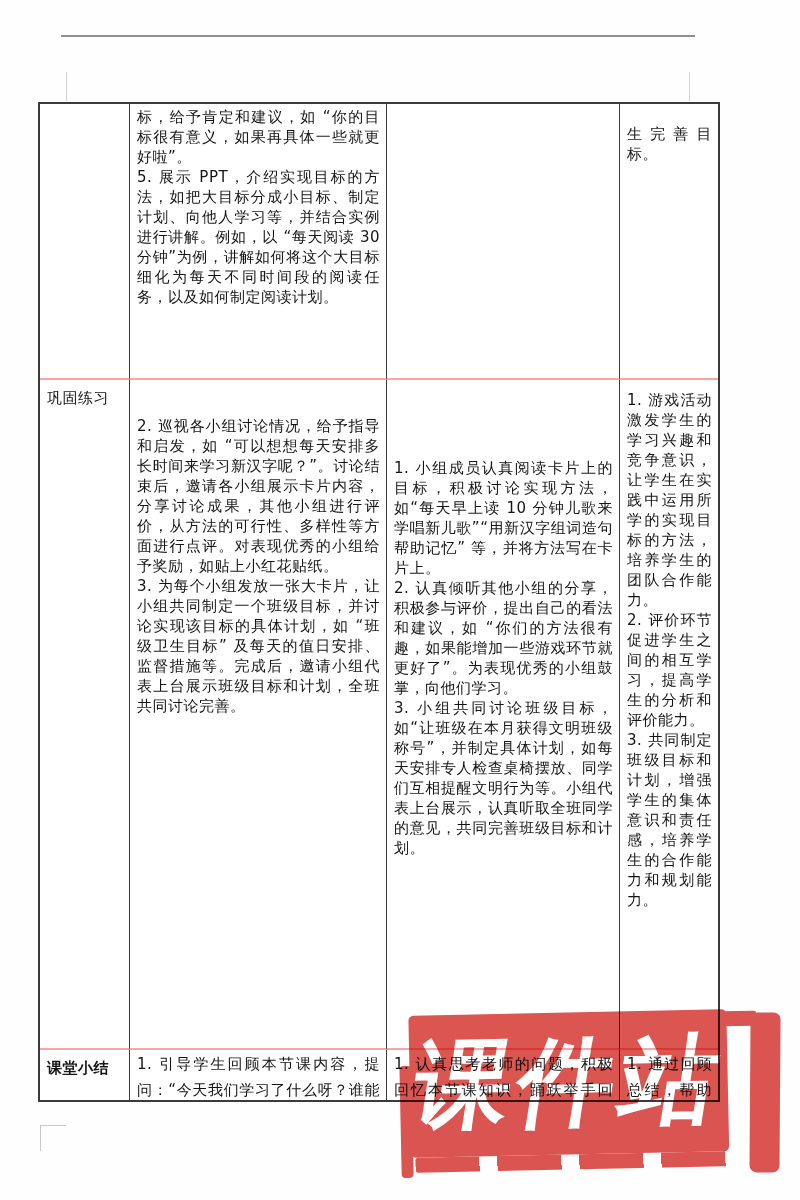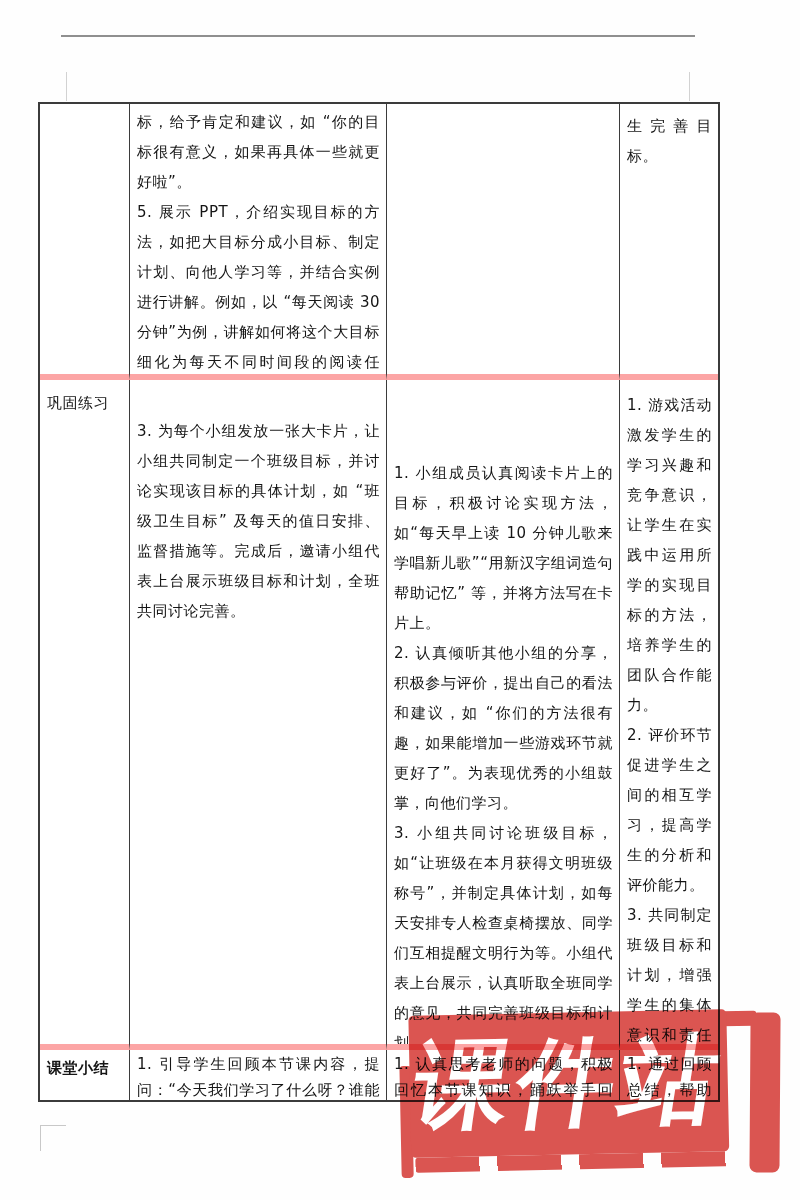--- a/index.html
+++ b/index.html
@@ -26,34 +26,34 @@
     position:absolute;left:38px;top:102px;width:682px;height:1000px;
     border:2px solid #3b3b3b;
     display:grid;
     grid-template-columns:90px 257px 233px 1fr;
     grid-template-rows:276px 670px 1fr;
     box-sizing:border-box;
     background:#fff;
   }
   .cell{
     border-right:1px solid #3b3b3b;
-    border-bottom:6px solid #fca5a5;
+    border-bottom:2px solid #fca5a5;
     box-sizing:border-box;
     overflow:hidden;
     font-size:15px;
-    line-height:30px;
+    line-height:20px;
     letter-spacing:0.5px;
     padding:2px 6px 0 7px;
   }
   .cell.c3{border-right:none;}
   .cell.r2{border-bottom:none;}
   .cell p{margin:0;text-align:justify;text-justify:inter-character;}
   .label-cell{padding-top:8px;text-align:left;font-size:15px;}
   .r0.c1{padding-top:3px;}
-  .r0.c3{padding-top:7px;}
+  .r0.c3{padding-top:20px;}
   .r1.c1{padding-top:36px;}
   .r1.c2{padding-top:78px;}
   .r1.c3{padding-top:10px;}
   .r2.cell{line-height:26px;padding-top:1px;}
   .r2.label-cell{padding-top:5px;font-weight:bold;}
 
   
   .stamp{
     position:absolute;left:400px;top:1004px;width:392px;height:178px;
     transform:rotate(-1.2deg);
@@ -104,20 +104,21 @@
       <div class="cell content-cell r0 c1">
         <p>标，给予肯定和建议，如 “你的目标很有意义，如果再具体一些就更好啦”。</p>
         <p>5. 展示 PPT，介绍实现目标的方法，如把大目标分成小目标、制定计划、向他人学习等，并结合实例进行讲解。例如，以 “每天阅读 30 分钟”为例，讲解如何将这个大目标细化为每天不同时间段的阅读任务，以及如何制定阅读计划。</p>
       </div>
       <div class="cell content-cell r0 c2"></div>
       <div class="cell content-cell r0 c3">
         <p>生完善目标。</p>
       </div>
       <div class="cell label-cell r1 c0">巩固练习</div>
       <div class="cell content-cell r1 c1">
+        <p>2. 巡视各小组讨论情况，给予指导和启发，如 “可以想想每天安排多长时间来学习新汉字呢？”。讨论结束后，邀请各小组展示卡片内容，分享讨论成果，其他小组进行评价，从方法的可行性、多样性等方面进行点评。对表现优秀的小组给予奖励，如贴上小红花贴纸。</p>
         <p>3. 为每个小组发放一张大卡片，让小组共同制定一个班级目标，并讨论实现该目标的具体计划，如 “班级卫生目标” 及每天的值日安排、监督措施等。完成后，邀请小组代表上台展示班级目标和计划，全班共同讨论完善。</p>
       </div>
       <div class="cell content-cell r1 c2">
         <p>1. 小组成员认真阅读卡片上的目标，积极讨论实现方法，如“每天早上读 10 分钟儿歌来学唱新儿歌”“用新汉字组词造句帮助记忆” 等，并将方法写在卡片上。</p>
         <p>2. 认真倾听其他小组的分享，积极参与评价，提出自己的看法和建议，如 “你们的方法很有趣，如果能增加一些游戏环节就更好了”。为表现优秀的小组鼓掌，向他们学习。</p>
         <p>3. 小组共同讨论班级目标，如“让班级在本月获得文明班级称号”，并制定具体计划，如每天安排专人检查桌椅摆放、同学们互相提醒文明行为等。小组代表上台展示，认真听取全班同学的意见，共同完善班级目标和计划。</p>
       </div>
       <div class="cell content-cell r1 c3">
         <p>1. 游戏活动激发学生的学习兴趣和竞争意识，让学生在实践中运用所学的实现目标的方法，培养学生的团队合作能力。</p>
         <p>2. 评价环节促进学生之间的相互学习，提高学生的分析和评价能力。</p>

